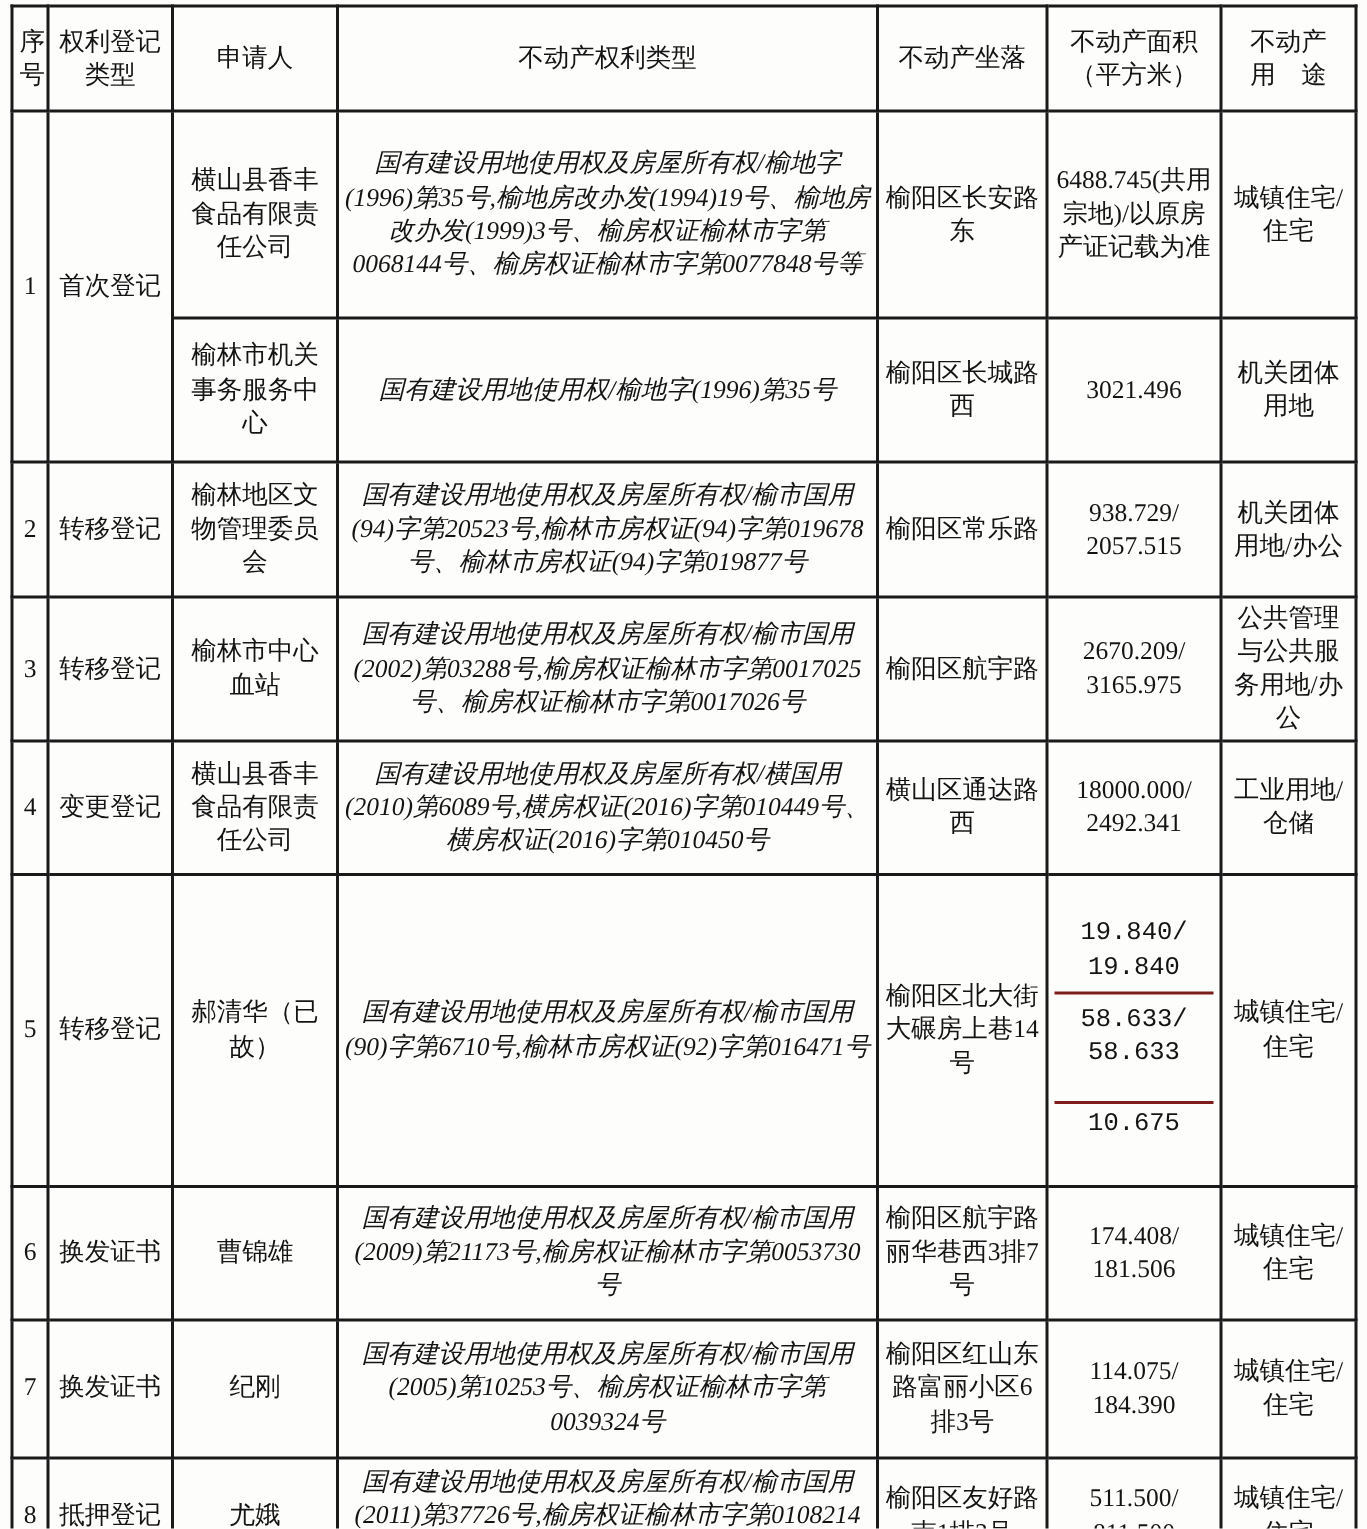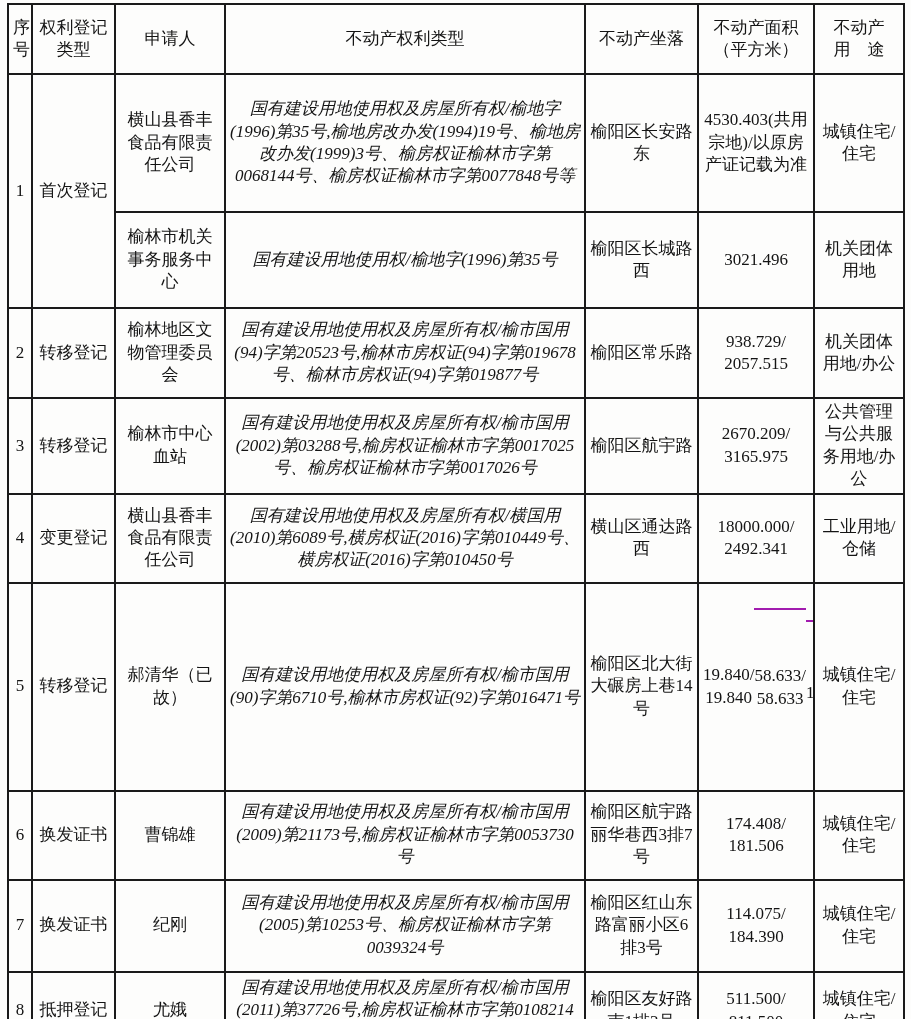--- a/index.html
+++ b/index.html
@@ -6,23 +6,23 @@
   .page{width:911px;height:1019px;position:relative;background:#fdfdfc;
         font-family:"Liberation Serif","DejaVu Serif",serif;color:#141414;}
   table.reg{border-collapse:collapse;table-layout:fixed;width:896px;
             position:absolute;left:7px;top:3px;}
   table.reg td,table.reg th{border:2px solid #1a1a1a;vertical-align:middle;
             text-align:center;padding:2px 4px;font-weight:normal;
             font-size:17px;line-height:1.32;white-space:pre-line;
             overflow:hidden;}
   td.right-col{padding:3px 7px;font-style:italic;}
   td.area5{padding:0;}
-  .area-stack{display:flex;flex-direction:row;height:157px;width:100%;}
+  .area-stack{display:flex;flex-direction:column;height:157px;width:100%;font-family:Liberation Mono, monospace;}
   .area-sub{display:flex;align-items:center;justify-content:center;white-space:pre-line;}
-  .area-sub + .area-sub{border-top:2px solid #a21caf;}
+  .area-sub + .area-sub{border-top:2px solid #7f1d1d;}
   .s1{flex:59 1 0;}
   .s2{flex:65 1 0;}
   .s3{flex:33 1 0;margin-top:12px;}
 </style>
 </head>
 <body>
 
 <div class="page">
   <table class="reg">
     <colgroup>
@@ -48,21 +48,21 @@
         <th>不动产
 用　途</th>
       </tr>
 
       <tr style="height:138px">
         <td rowspan="2">1</td>
         <td rowspan="2">首次登记</td>
         <td>横山县香丰食品有限责任公司</td>
         <td class="right-col">国有建设用地使用权及房屋所有权/榆地字(1996)第35号,榆地房改办发(1994)19号、榆地房改办发(1999)3号、榆房权证榆林市字第0068144号、榆房权证榆林市字第0077848号等</td>
         <td>榆阳区长安路东</td>
-        <td>4530.403(共用宗地)/以原房产证记载为准</td>
+        <td>6488.745(共用宗地)/以原房产证记载为准</td>
         <td>城镇住宅/住宅</td>
       </tr>
 
       <tr style="height:96px">
         <td>榆林市机关事务服务中心</td>
         <td class="right-col">国有建设用地使用权/榆地字(1996)第35号</td>
         <td>榆阳区长城路西</td>
         <td>3021.496</td>
         <td>机关团体用地</td>
       </tr>

